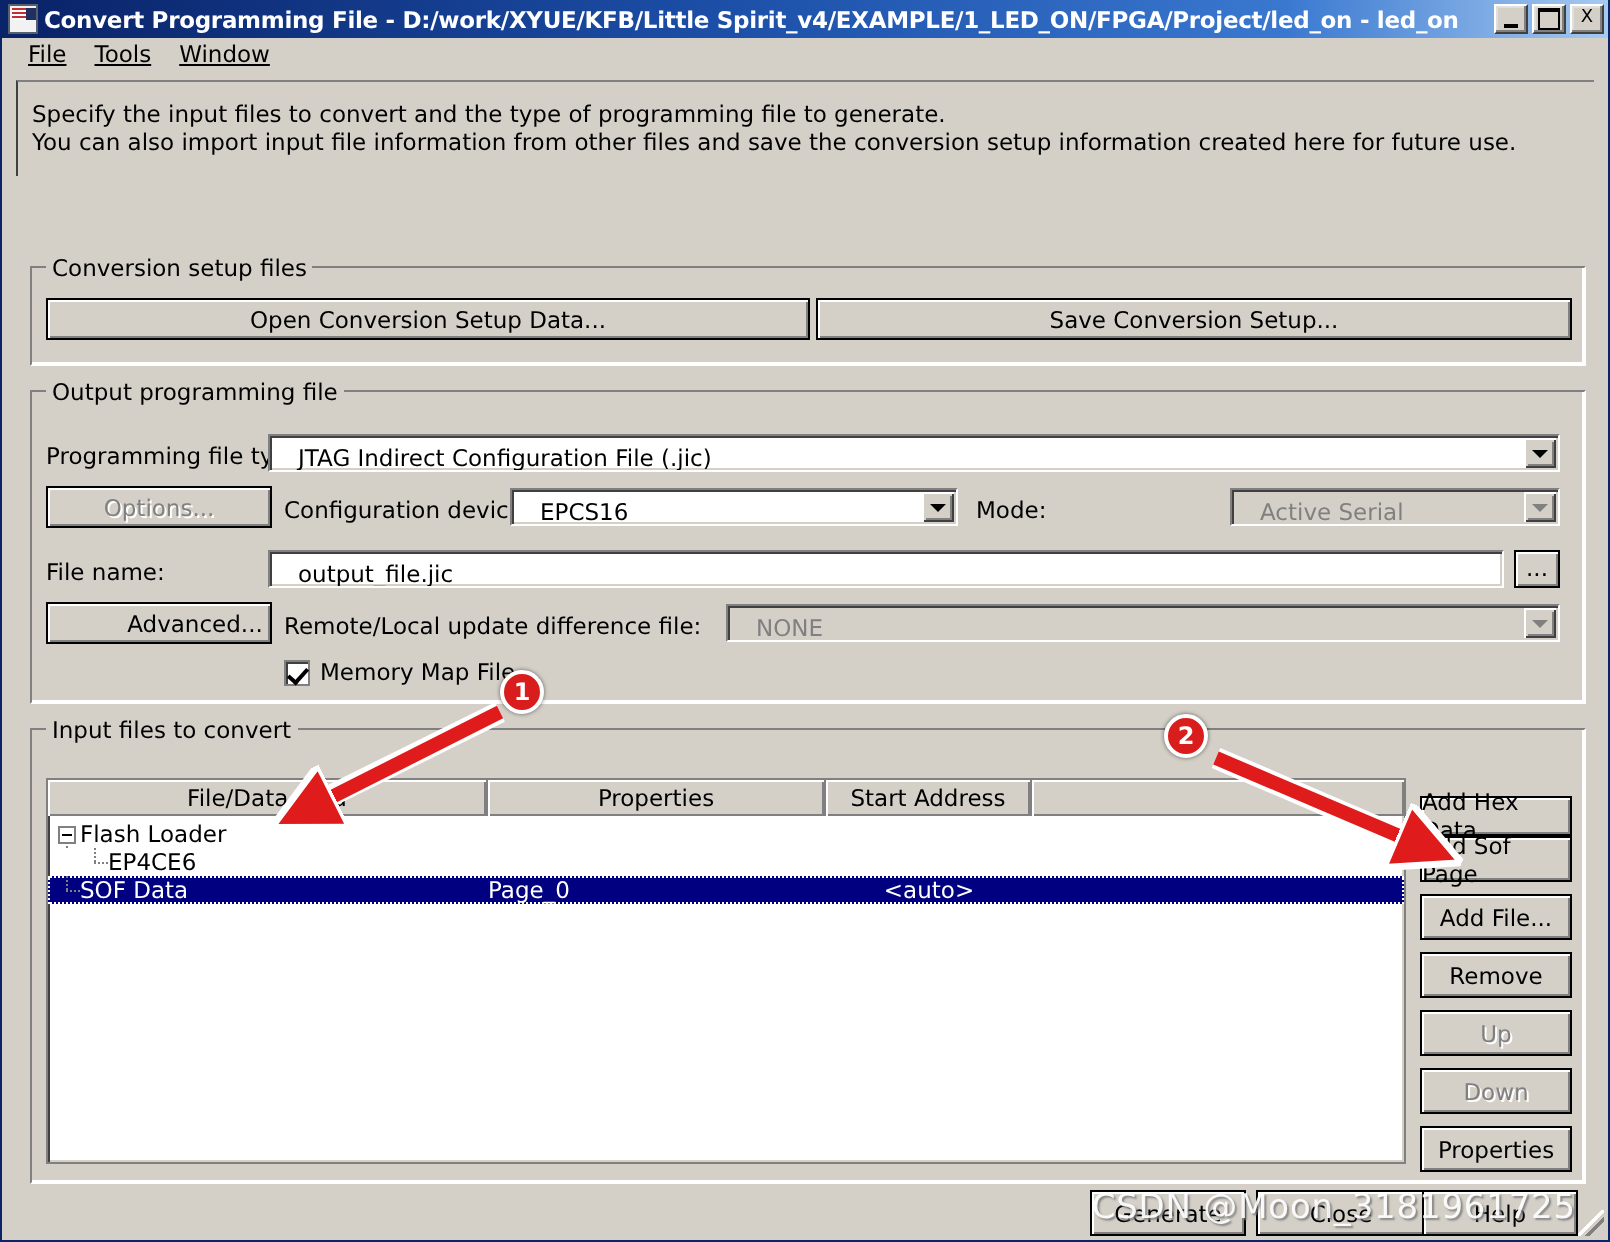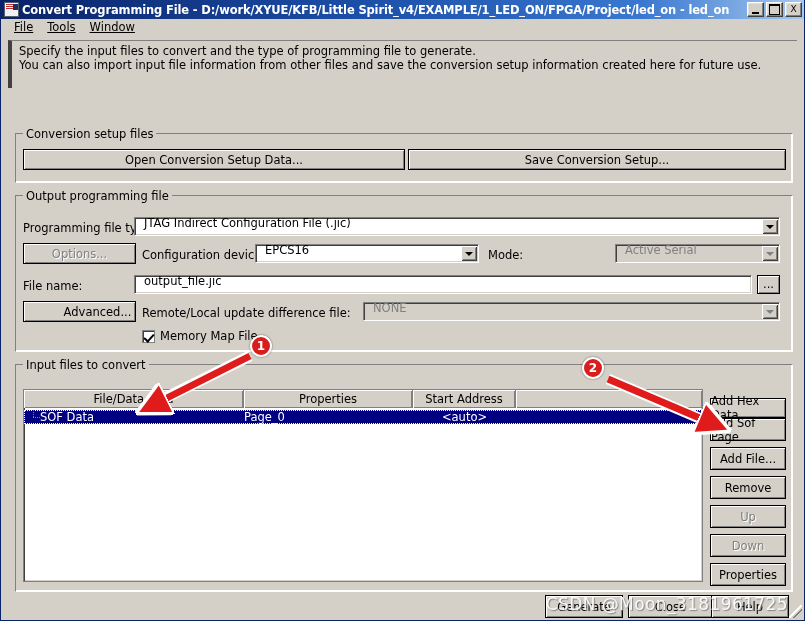--- a/index.html
+++ b/index.html
@@ -104,23 +104,23 @@
     flex: 1 1 auto;
     position: relative;
     padding: 0 7px;
   }
 
   
   #desc {
     margin-top: 3px;
     font-size: 11.5px;
     line-height: 14px;
-    padding: 3px 0 0 7px;
+    padding: 9px 0 0 7px;
     white-space: pre-line;
-    border-left: 4px solid #404040;
+    border-left: 1px solid #404040;
     border-top: 1px solid #808080;
     height: 48px;
     position: relative;
   }
   #desc::after{
     content:'';
     position:absolute; left:-1px; right:0; top:-1px; bottom:0;
     pointer-events:none;
   }
 
@@ -160,22 +160,22 @@
   
   .field {
     position: absolute;
     background: #ffffff;
     border: 1px solid #808080;
     border-right-color: #ffffff;
     border-bottom-color: #ffffff;
     box-shadow: inset 1px 1px 0 #404040, inset -1px -1px 0 #d4d0c8;
     font-size: 11.5px;
     display: flex;
-    align-items: flex-start;
-    padding-left: 9px;
+    align-items: flex-end;
+    padding-left: 14px;
     overflow: hidden;
     white-space: nowrap;
   }
   .field.disabled { background: #d4d0c8; color: #808080; }
   .field .txt { line-height: 1; }
   .arrowbtn {
     position: absolute;
     right: 1px; top: 1px; bottom: 1px;
     width: 16px;
     background: #d4d0c8;
@@ -401,21 +401,43 @@
       <div id="listbox" style="left:7px; top:24px; width:680px; height:193px;">
         <div id="listhdr">
           <div class="hcell" style="width:220px;">File/Data area</div>
           <div class="hcell" style="width:169px;">Properties</div>
           <div class="hcell" style="width:103px;">Start Address</div>
           <div class="hcell filler"></div>
         </div>
 
         <div style="padding-top:2px;">
 
-
+          <div class="trow">
+            <div class="c0">
+              <span class="tw">
+                <span class="vline" style="top:7px;"></span>
+                  <span class="box"></span>
+              </span>
+              <span>Flash Loader</span>
+            </div>
+            <div class="c1"></div>
+            <div class="c2"></div>
+          </div>
+
+          <div class="trow">
+            <div class="c0" style="padding-left:16px;">
+              <span class="tw">
+                <span class="vline" style="bottom:7px;"></span>
+                  <span class="hline"></span>
+              </span>
+              <span>EP4CE6</span>
+            </div>
+            <div class="c1"></div>
+            <div class="c2"></div>
+          </div>
 
           <div class="trow selected focusdots">
             <div class="c0">
               <span class="tw">
                 <span class="vline" style="bottom:7px;"></span>
                   <span class="hline"></span>
               </span>
               <span>SOF Data</span>
             </div>
             <div class="c1">Page_0</div>

